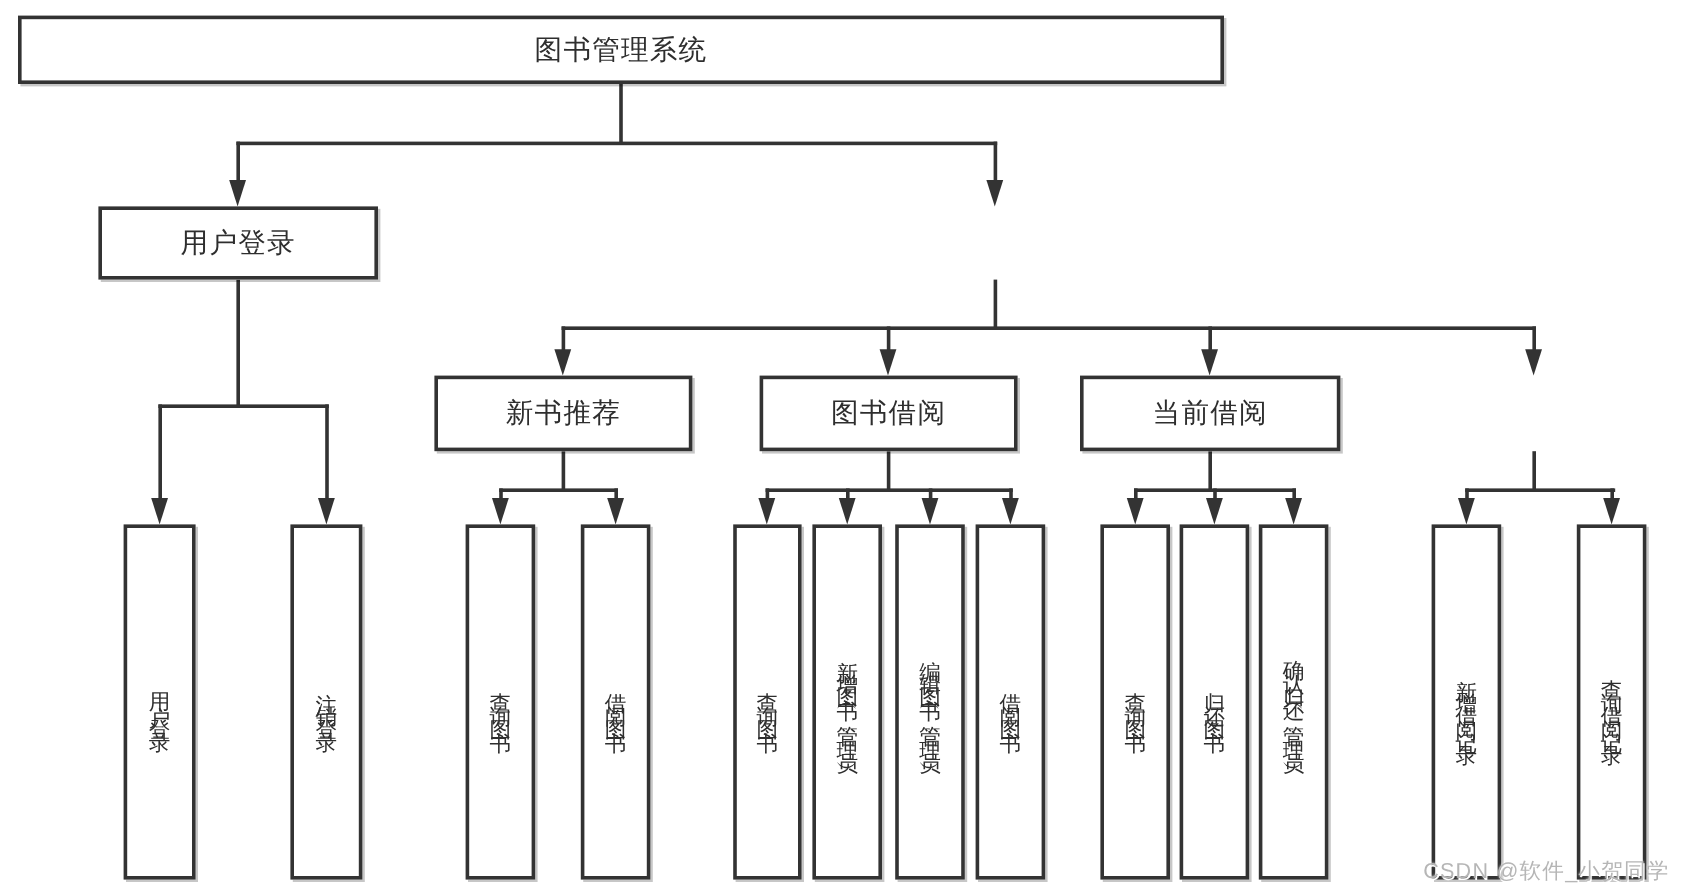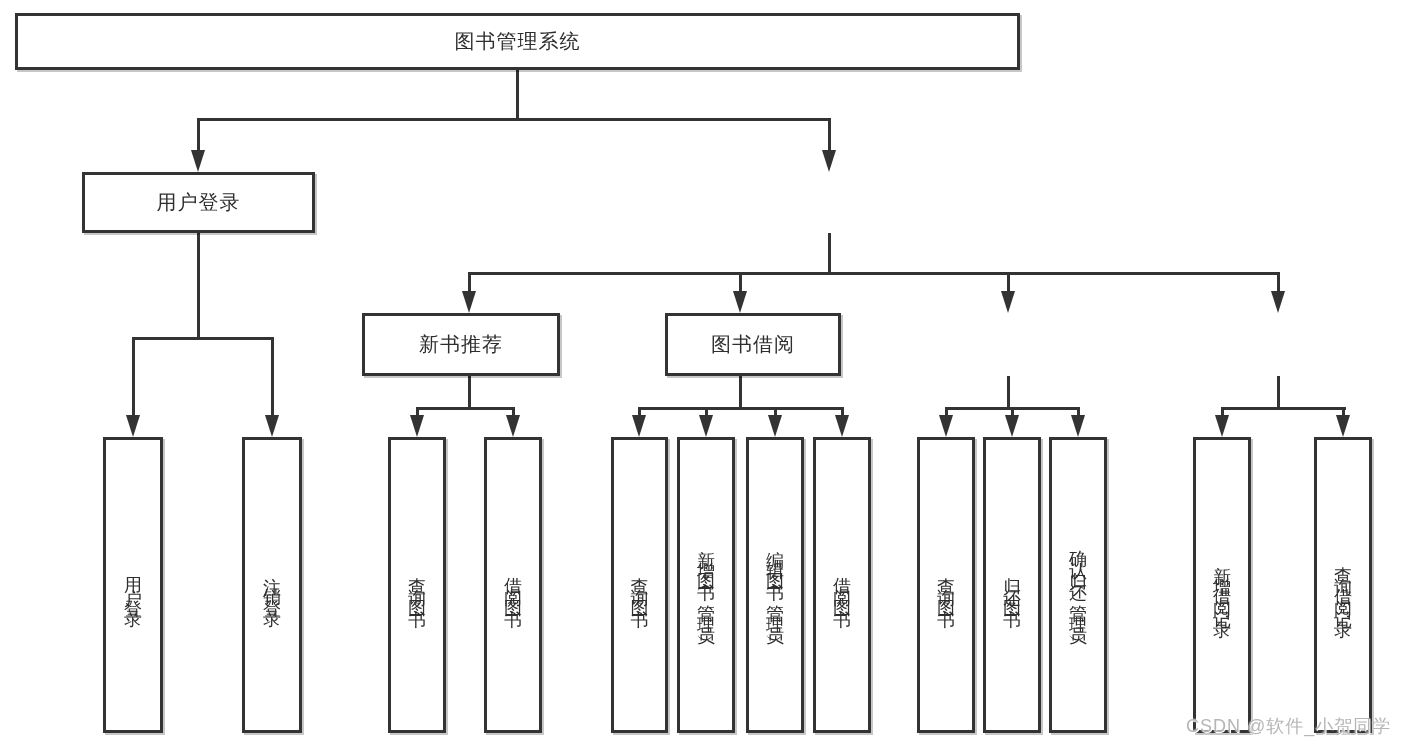--- a/index.html
+++ b/index.html
@@ -3,21 +3,21 @@
 <meta charset="utf-8">
 <style>
   html,body{margin:0;padding:0;background:#ffffff;}
   .stage{
     position:relative;width:1405px;height:747px;background:#ffffff;overflow:hidden;
     font-family:"Liberation Sans","DejaVu Sans",sans-serif;color:#2e2e2e;
   }
   .hbox{
     position:absolute;box-sizing:border-box;border:3px solid #333333;background:#ffffff;
     display:flex;align-items:center;justify-content:center;
-    font-size:20px;letter-spacing:1px;color:#2e2e2e;
+    font-size:23px;letter-spacing:1px;color:#2e2e2e;
     box-shadow:2px 2px 0 rgba(0,0,0,0.22);
   }
   .vbox{
     position:absolute;box-sizing:border-box;border:3px solid #333333;background:#ffffff;
     display:flex;align-items:center;justify-content:center;
     writing-mode:vertical-lr;text-orientation:mixed;
     font-size:18px;letter-spacing:11px;line-height:1;color:#2e2e2e;
     box-shadow:2px 2px 0 rgba(0,0,0,0.22);
     padding:6px 0;
   }
@@ -93,22 +93,23 @@
   <i class="h" style="left:1221px;top:407px;width:125px"></i>
   <i class="v" style="left:1221px;top:407px;height:10px"></i>
   <i class="a" style="left:1215px;top:415px"></i>
   <i class="v" style="left:1342px;top:407px;height:10px"></i>
   <i class="a" style="left:1336px;top:415px"></i>
 
   <div class="hbox" style="left:15px;top:13px;width:1005px;height:57px">图书管理系统</div>
 
   <div class="hbox" style="left:82px;top:172px;width:233px;height:61px">用户登录</div>
 
-  <div class="hbox" style="left:362px;top:313px;width:198px;height:63px">新书推荐</div>
-  <div class="hbox" style="left:665px;top:313px;width:176px;height:63px">图书借阅</div>
+  <div class="hbox" style="left:362px;top:313px;width:215px;height:63px">新书推荐</div>
+  <div class="hbox" style="left:633px;top:313px;width:215px;height:63px">图书借阅</div>
+  <div class="hbox" style="left:900px;top:313px;width:217px;height:63px">当前借阅</div>
 
   <div class="vbox" style="left:103px;top:437px;width:60px;height:296px">用户登录</div>
   <div class="vbox" style="left:242px;top:437px;width:60px;height:296px">注销登录</div>
 
   <div class="vbox" style="left:388px;top:437px;width:58px;height:296px">查询图书</div>
   <div class="vbox" style="left:484px;top:437px;width:58px;height:296px">借阅图书</div>
 
   <div class="vbox" style="left:611px;top:437px;width:57px;height:296px">查询图书</div>
   <div class="vbox" style="left:677px;top:437px;width:58px;height:296px">新增图书（管理员）</div>
   <div class="vbox" style="left:746px;top:437px;width:58px;height:296px">编辑图书（管理员）</div>

